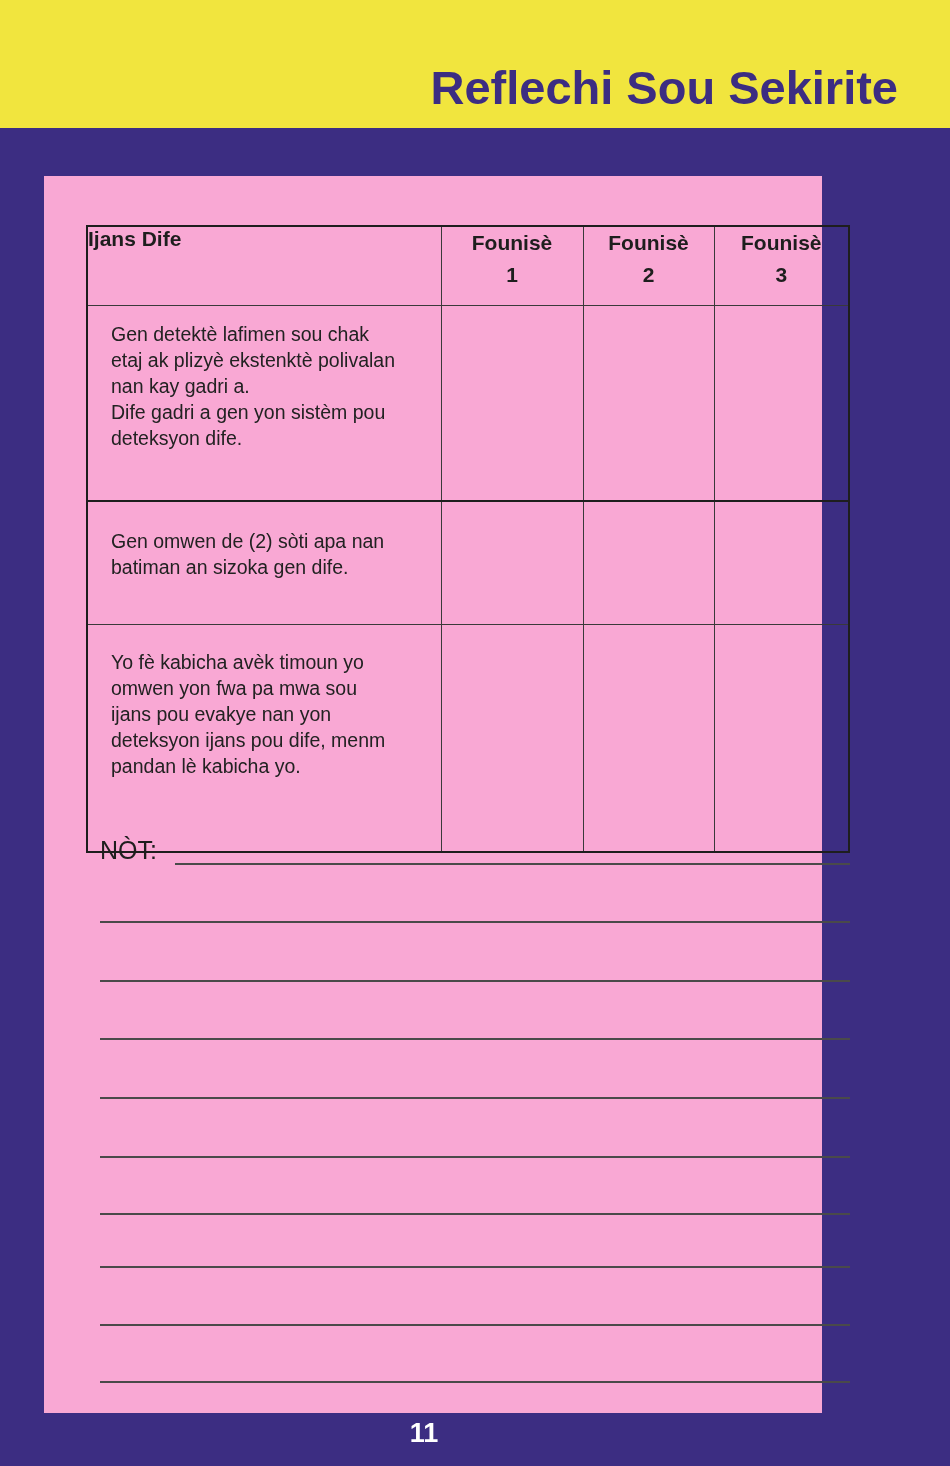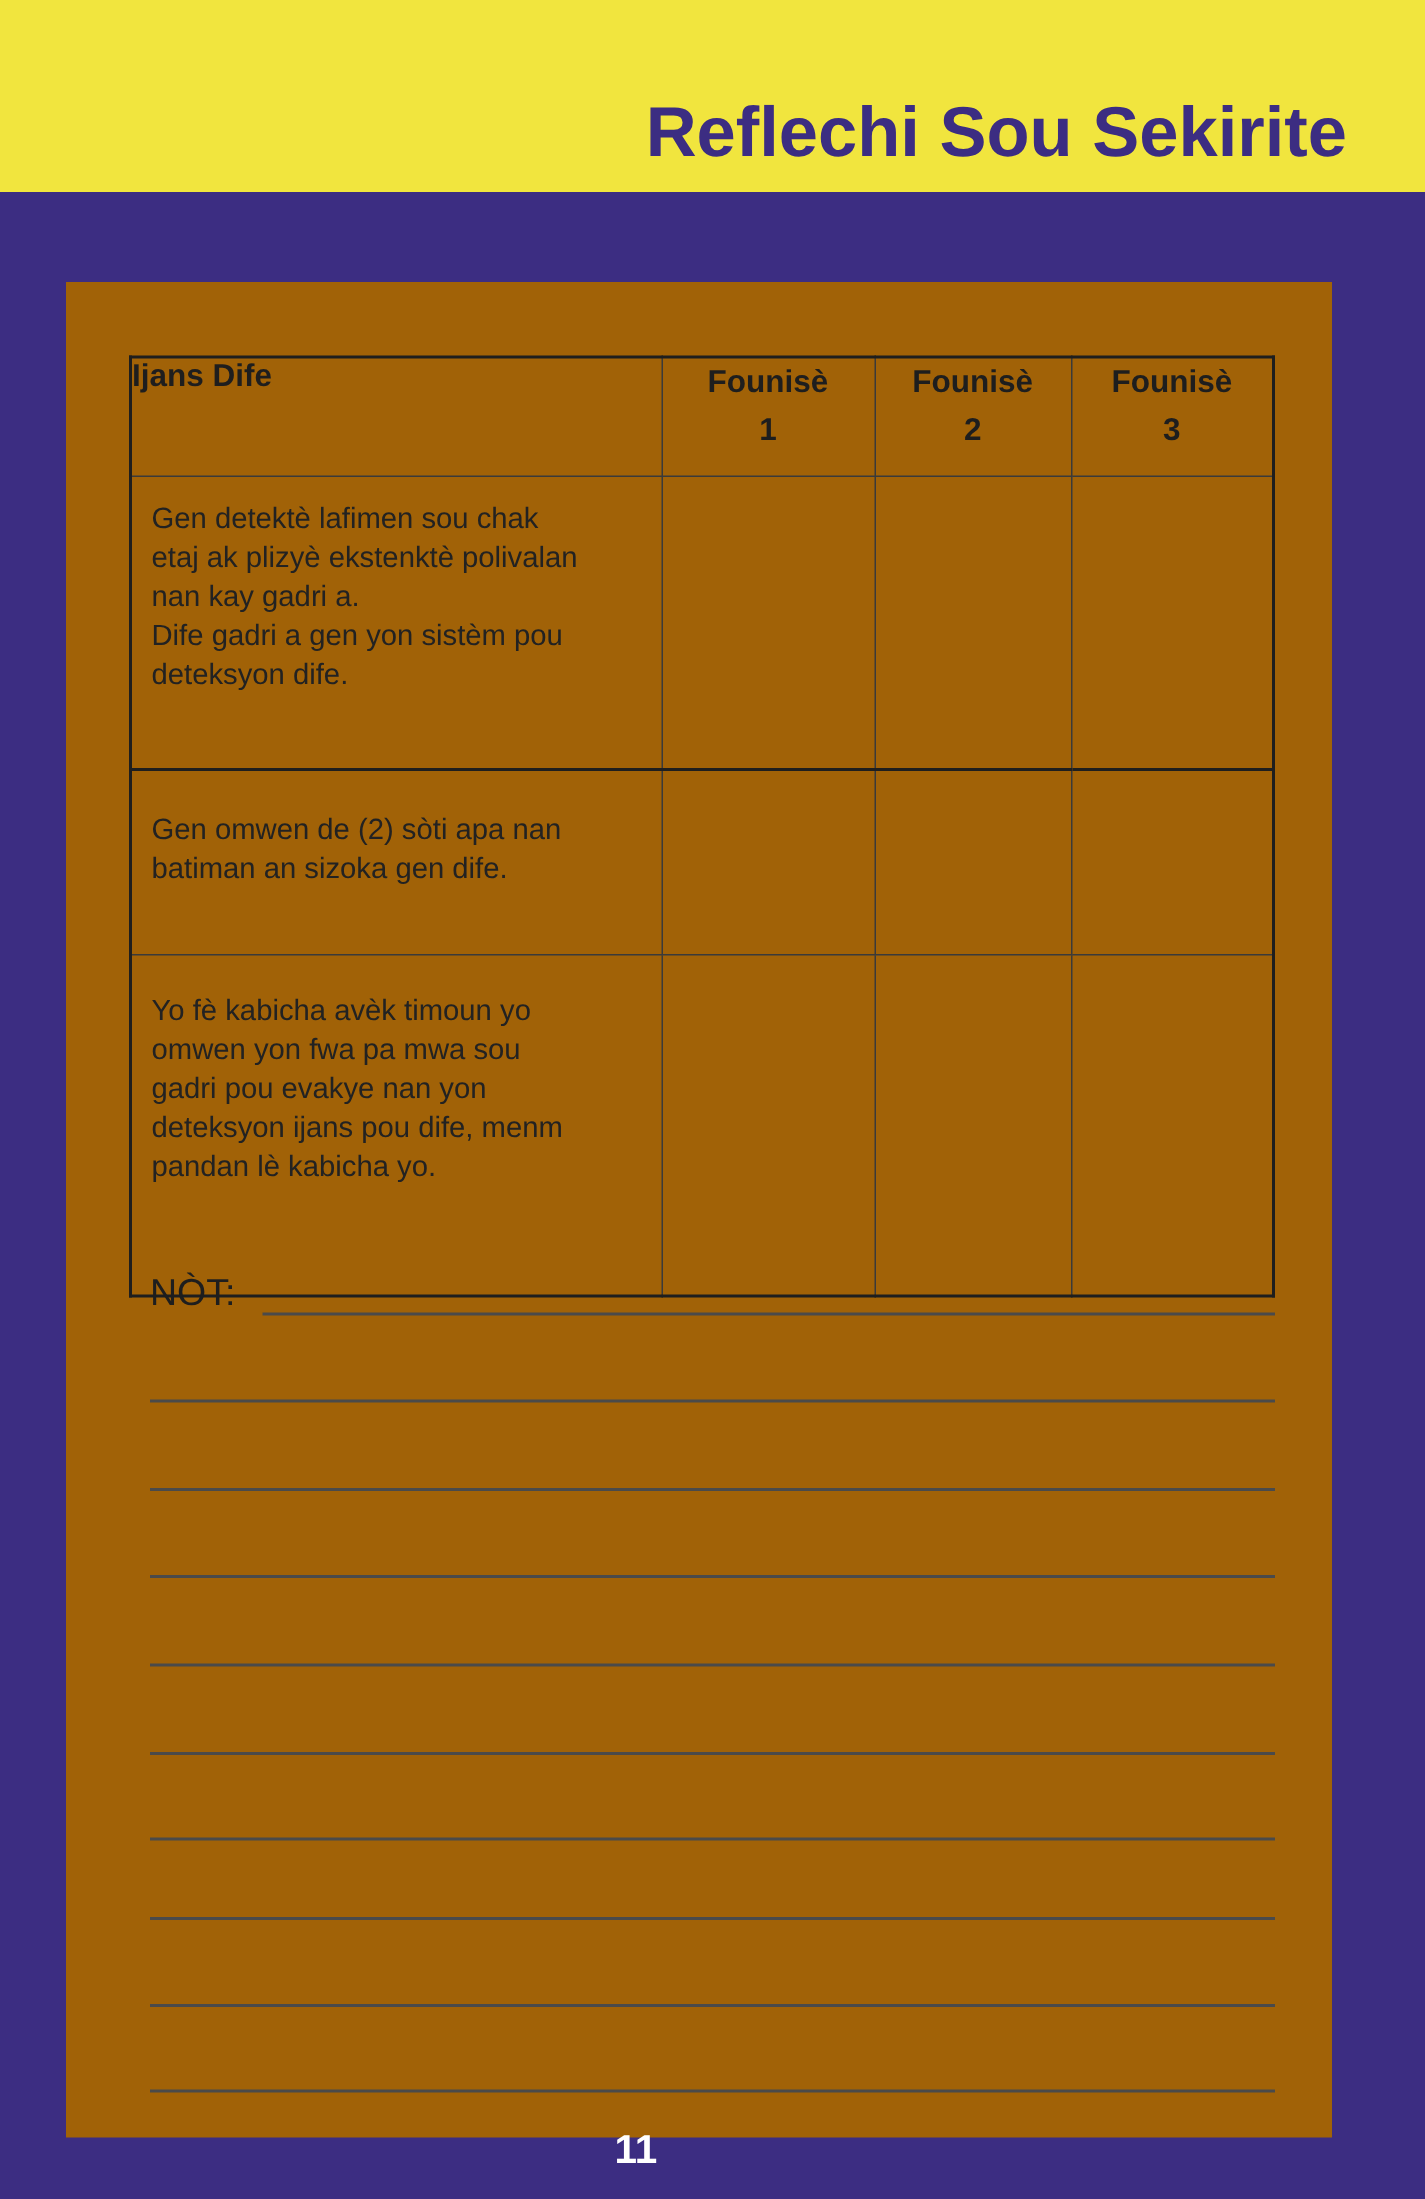--- a/index.html
+++ b/index.html
@@ -11,40 +11,40 @@
   .header {
     position: absolute; left: 0; top: 0; width: 950px; height: 128px;
     background: #f1e53e;
   }
   .title {
     position: absolute; right: 52px; top: 60px;
     font-size: 47px; font-weight: bold; color: #3c2d82;
     letter-spacing: 0px; white-space: nowrap;
   }
   .panel {
-    position: absolute; left: 44px; top: 188px; width: 844px; height: 1237px;
-    background: #a16207;
+    position: absolute; left: 44px; top: 176px; width: 778px; height: 1237px;
+    background: #f9a8d4;
   }
   table.grid {
     position: absolute; left: 42px; top: 49px;
     width: 764px; border-collapse: collapse;
     border: 2px solid #1e1e1e;
     table-layout: fixed;
   }
   table.grid th, table.grid td {
     border: 1px solid #3a3a3a; vertical-align: top; padding: 0;
   }
   table.grid th {
     font-weight: bold; font-size: 21px; color: #1e1e1e; height: 78px;
   }
   th.first { text-align: left; padding: 14px 0 0 23px; }
   th.sup { text-align: center; padding-top: 12px; line-height: 32px; }
   table.grid td.crit {
     font-size: 19.5px; color: #222; line-height: 26px;
-    padding: 15px 10px 0 13px;
+    padding: 15px 10px 0 23px;
   }
   tr.r1 td { height: 179px; border-bottom: 2px solid #1e1e1e; }
   tr.r2 td { height: 96px; }
   tr.r2 td.crit { padding-top: 26px; }
   tr.r3 td { height: 202px; }
   tr.r3 td.crit { padding-top: 24px; }
   .notes { position: absolute; left: 0; top: 0; }
   .notes-label {
     position: absolute; left: 56px; top: 660px;
     font-size: 25px; color: #1e1e1e; white-space: nowrap;
@@ -110,21 +110,21 @@
           <div>batiman an sizoka gen dife.</div>
         </td>
         <td></td>
         <td></td>
         <td></td>
       </tr>
       <tr class="r3">
         <td class="crit">
           <div>Yo fè kabicha avèk timoun yo</div>
           <div>omwen yon fwa pa mwa sou</div>
-          <div>gadri pou evakye nan yon</div>
+          <div>ijans pou evakye nan yon</div>
           <div>deteksyon ijans pou dife, menm</div>
           <div>pandan lè kabicha yo.</div>
         </td>
         <td></td>
         <td></td>
         <td></td>
       </tr>
     </tbody>
   </table>
 

